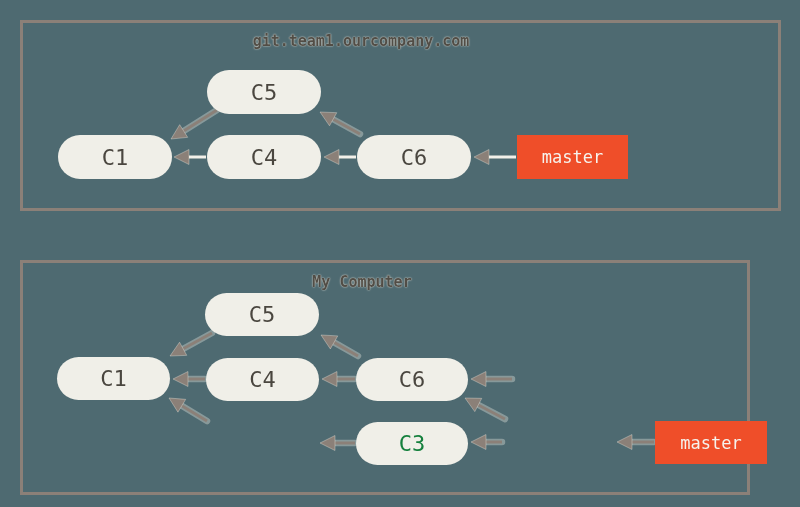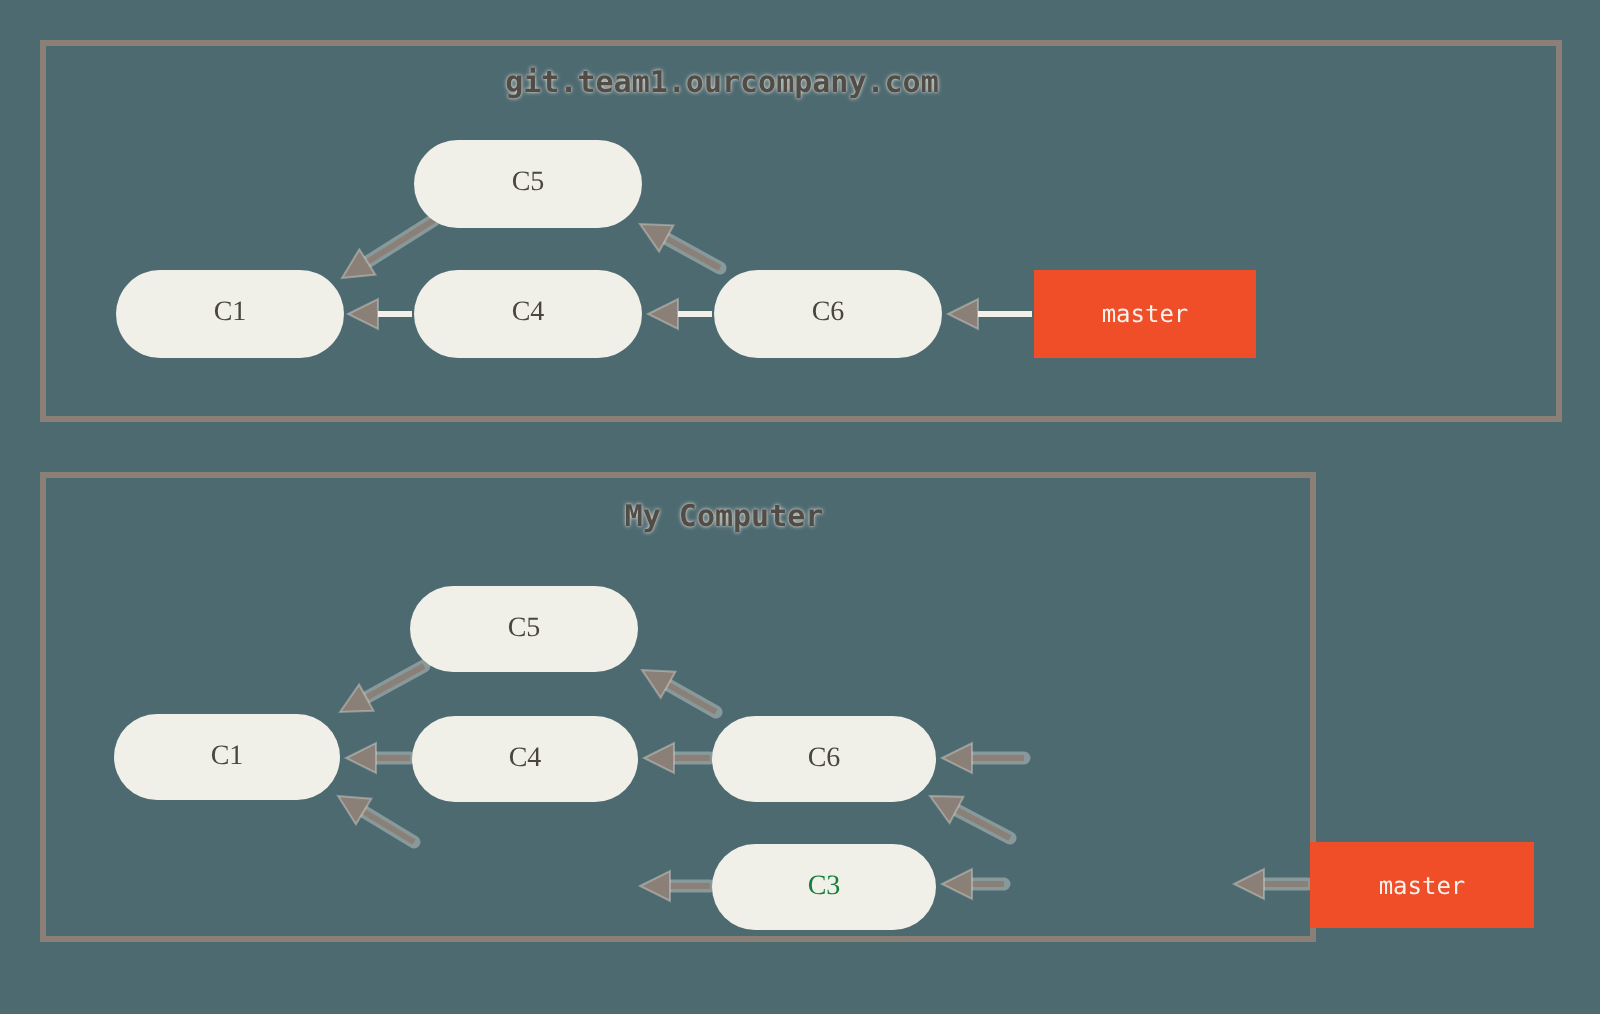--- a/index.html
+++ b/index.html
@@ -22,28 +22,27 @@
     transform:translateX(-50%);
     font-size:15px;
     font-weight:bold;
     white-space:nowrap;
     text-shadow:0 0 2px rgba(238,234,224,0.85),0 0 1px rgba(238,234,224,0.6);
   }
   .node{
     position:absolute;
     border-radius:22px;
     display:flex;align-items:center;justify-content:center;
-    font-size:14px;
+    font-size:22px;
     box-sizing:border-box;
-    font-family:Liberation Serif, serif;
   }
   .branch{
     position:absolute;
     display:flex;align-items:center;justify-content:center;
-    font-size:12px;
+    font-size:17px;
     box-sizing:border-box;
   }
 </style>
 </head>
 <body>
 
 <div id="canvas" style="background: rgb(78, 106, 113);">
   <svg id="edges-svg" xmlns="http://www.w3.org/2000/svg">
       <line x1="206" y1="157" x2="188" y2="157" stroke="#f2f0e9" stroke-width="3"></line>
       <polygon points="174,157 189,149.5 189,164.5" fill="#8b8078" stroke="rgba(244,241,233,0.35)" stroke-width="1"></polygon>
@@ -84,21 +83,21 @@
       <line x1="512" y1="379" x2="486" y2="379" stroke="rgba(244,241,233,0.35)" stroke-width="6.5" stroke-linecap="round"></line>
       <line x1="512" y1="379" x2="485" y2="379" stroke="#8b8078" stroke-width="3"></line>
       <polygon points="471,379 486,371.5 486,386.5" fill="#8b8078" stroke="rgba(244,241,233,0.35)" stroke-width="1"></polygon>
       <line x1="654" y1="442" x2="632" y2="442" stroke="rgba(244,241,233,0.35)" stroke-width="6.5" stroke-linecap="round"></line>
       <line x1="654" y1="442" x2="631" y2="442" stroke="#8b8078" stroke-width="3"></line>
       <polygon points="617,442 632,434.5 632,449.5" fill="#8b8078" stroke="rgba(244,241,233,0.35)" stroke-width="1"></polygon>
     </svg>
   <div class="box" id="box-0" style="left: 20px; top: 20px; width: 761px; height: 191px; border-color: rgb(139, 128, 120);">
     <div class="box-title" style="left: 338px; top: 9px; color: rgb(81, 77, 70);">git.team1.ourcompany.com</div>
   </div>
-  <div class="box" id="box-1" style="left: 20px; top: 236px; width: 638px; height: 235px; border-color: rgb(139, 128, 120);">
+  <div class="box" id="box-1" style="left: 20px; top: 260px; width: 730px; height: 235px; border-color: rgb(139, 128, 120);">
     <div class="box-title" style="left: 339px; top: 10px; color: rgb(81, 77, 70);">My Computer</div>
   </div>
 <div class="node" style="left: 58px; top: 135px; width: 114px; height: 44px; background: rgb(240, 239, 232); color: rgb(74, 70, 63);">C1</div>
     <div class="node" style="left: 207px; top: 135px; width: 114px; height: 44px; background: rgb(240, 239, 232); color: rgb(74, 70, 63);">C4</div>
     <div class="node" style="left: 207px; top: 70px; width: 114px; height: 44px; background: rgb(240, 239, 232); color: rgb(74, 70, 63);">C5</div>
     <div class="node" style="left: 357px; top: 135px; width: 114px; height: 44px; background: rgb(240, 239, 232); color: rgb(74, 70, 63);">C6</div>
     <div class="branch" style="left: 517px; top: 135px; width: 111px; height: 44px; background: rgb(239, 78, 41); color: rgb(246, 243, 237);">master</div>
     <div class="node" style="left: 57px; top: 357px; width: 113px; height: 43px; background: rgb(240, 239, 232); color: rgb(74, 70, 63);">C1</div>
     <div class="node" style="left: 205px; top: 293px; width: 114px; height: 43px; background: rgb(240, 239, 232); color: rgb(74, 70, 63);">C5</div>
     <div class="node" style="left: 206px; top: 358px; width: 113px; height: 43px; background: rgb(240, 239, 232); color: rgb(74, 70, 63);">C4</div>

